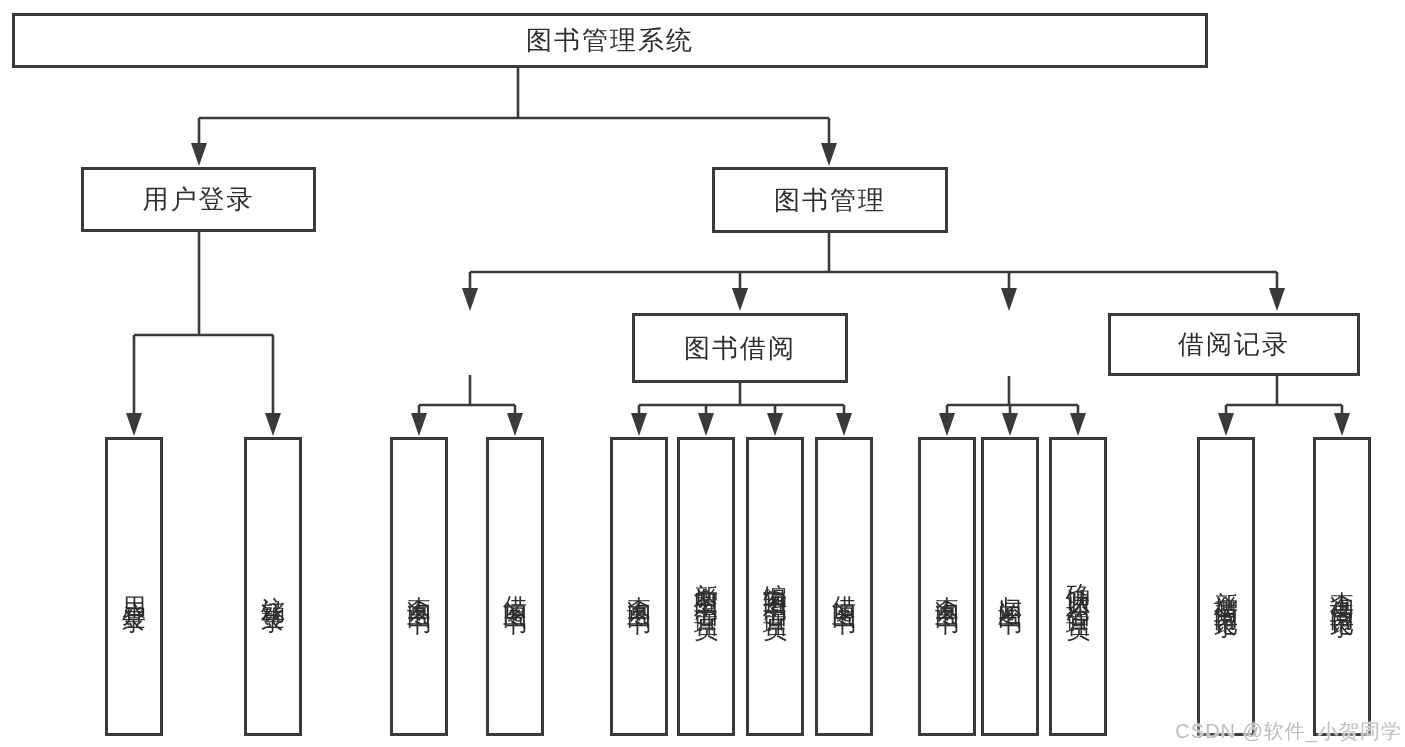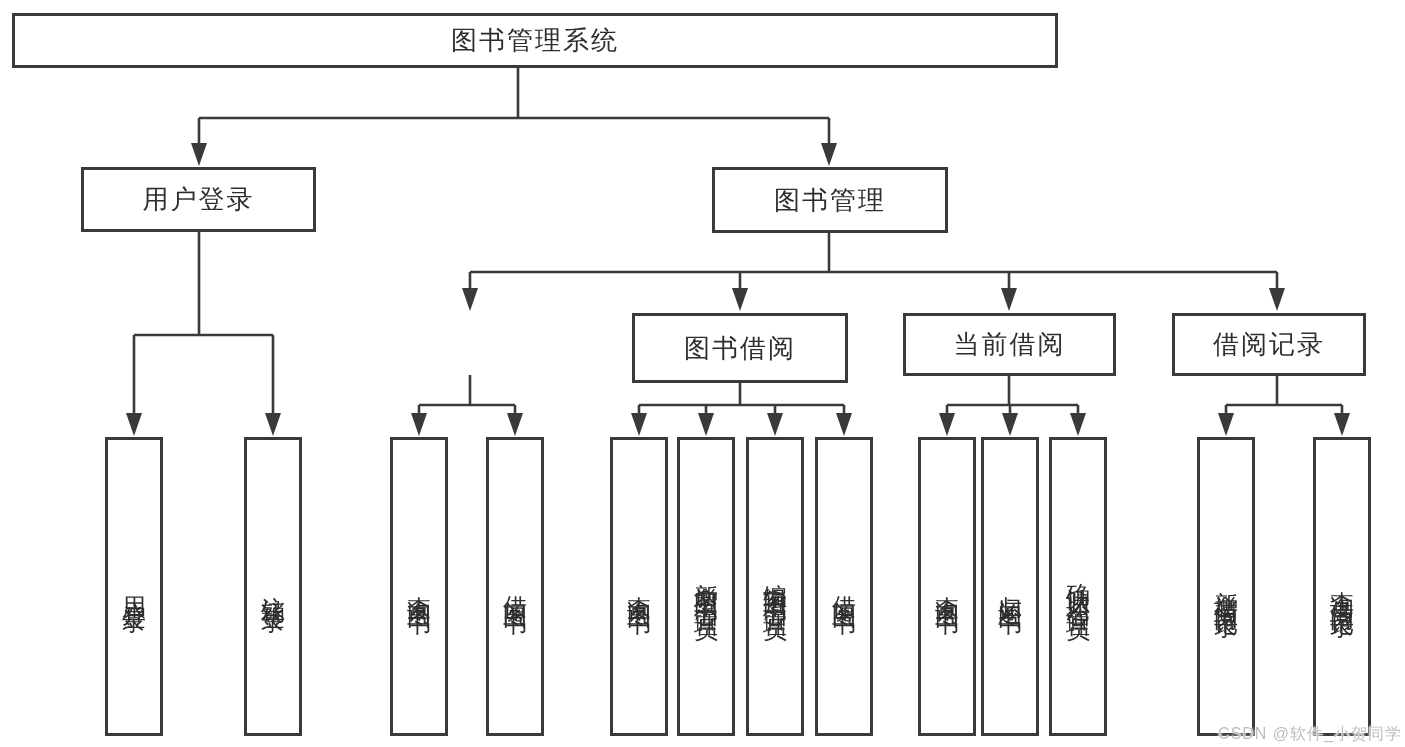--- a/index.html
+++ b/index.html
@@ -38,21 +38,21 @@
   .leaf{
     writing-mode:vertical-lr;
     text-orientation:mixed;
     font-size:24px;letter-spacing:5px;
     line-height:1;
     padding:4px 0;
   }
   .watermark{
     position:absolute;
     right:3px;bottom:2px;
-    font-size:16px;
+    font-size:20px;
     color:var(--watermark);
     letter-spacing:1px;
     text-shadow:0 0 3px #fff,0 0 2px #fff,0 0 1px #fff;
     z-index:5;
     text-align:center;
   }
 </style>
 </head>
 <body>
 
@@ -101,28 +101,27 @@
       <polygon points="1070,413 1086,413 1078,436"></polygon>
     </g>
 
     <g>
       <path d="M1277 376 V405 M1226 405 H1342 M1226 405 V418 M1342 405 V418"></path>
       <polygon points="1218,413 1234,413 1226,436"></polygon>
       <polygon points="1334,413 1350,413 1342,436"></polygon>
     </g>
   </svg>
 
-  <div class="node" style="left:12px;top:13px;width:1046px;height:55px;">图书管理系统</div>
+  <div class="node" style="left:12px;top:13px;width:1196px;height:55px;">图书管理系统</div>
 
   <div class="node" style="left:81px;top:167px;width:235px;height:65px;">用户登录</div>
   <div class="node" style="left:712px;top:167px;width:236px;height:66px;">图书管理</div>
 
   <div class="node" style="left:632px;top:313px;width:216px;height:70px;">图书借阅</div>
-  <div class="node" style="left:903px;top:313px;width:213px;height:63px;">当前借阅</div>
-  <div class="node" style="left:1172px;top:313px;width:194px;height:63px;">借阅记录</div>
+  <div class="node" style="left:1108px;top:313px;width:252px;height:63px;">借阅记录</div>
 
   <div class="node leaf" style="left:105px;top:437px;width:58px;height:299px;">用户登录</div>
   <div class="node leaf" style="left:244px;top:437px;width:58px;height:299px;">注销登录</div>
 
   <div class="node leaf" style="left:390px;top:437px;width:58px;height:299px;">查询图书</div>
   <div class="node leaf" style="left:486px;top:437px;width:58px;height:299px;">借阅图书</div>
 
   <div class="node leaf" style="left:610px;top:437px;width:58px;height:299px;">查询图书</div>
   <div class="node leaf" style="left:677px;top:437px;width:58px;height:299px;">新增图书（管理员）</div>
   <div class="node leaf" style="left:746px;top:437px;width:58px;height:299px;">编辑图书（管理员）</div>

